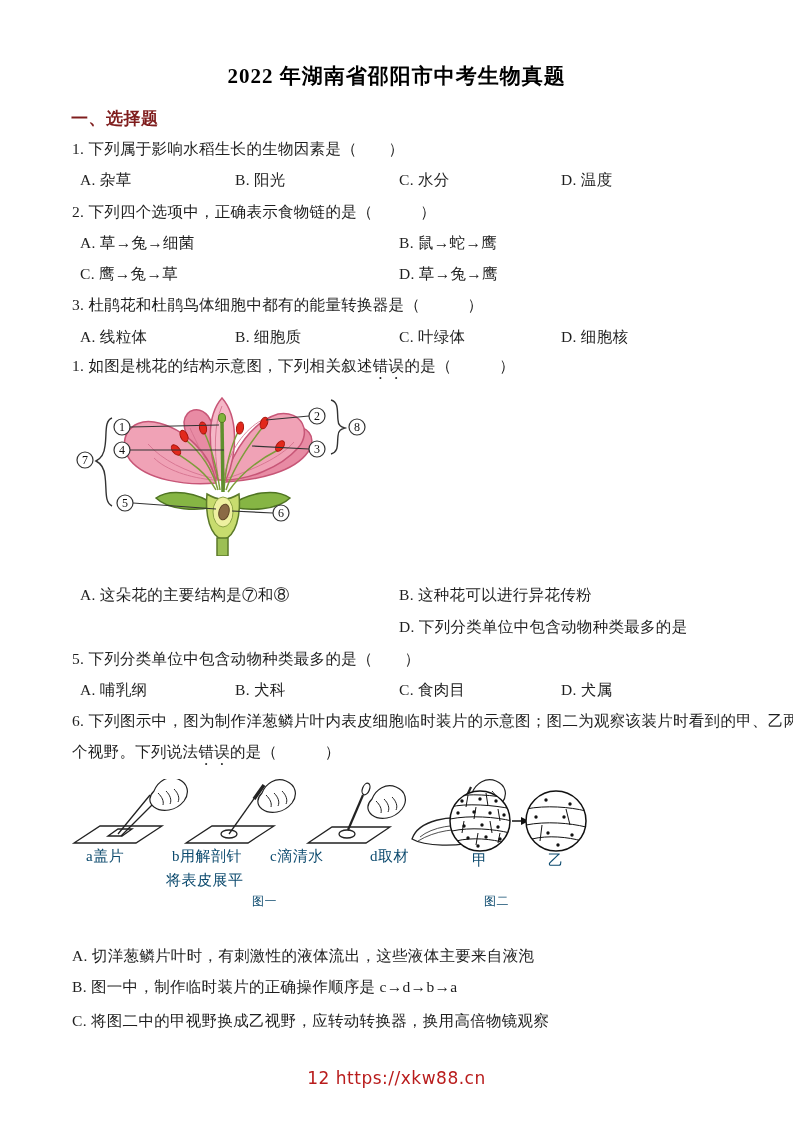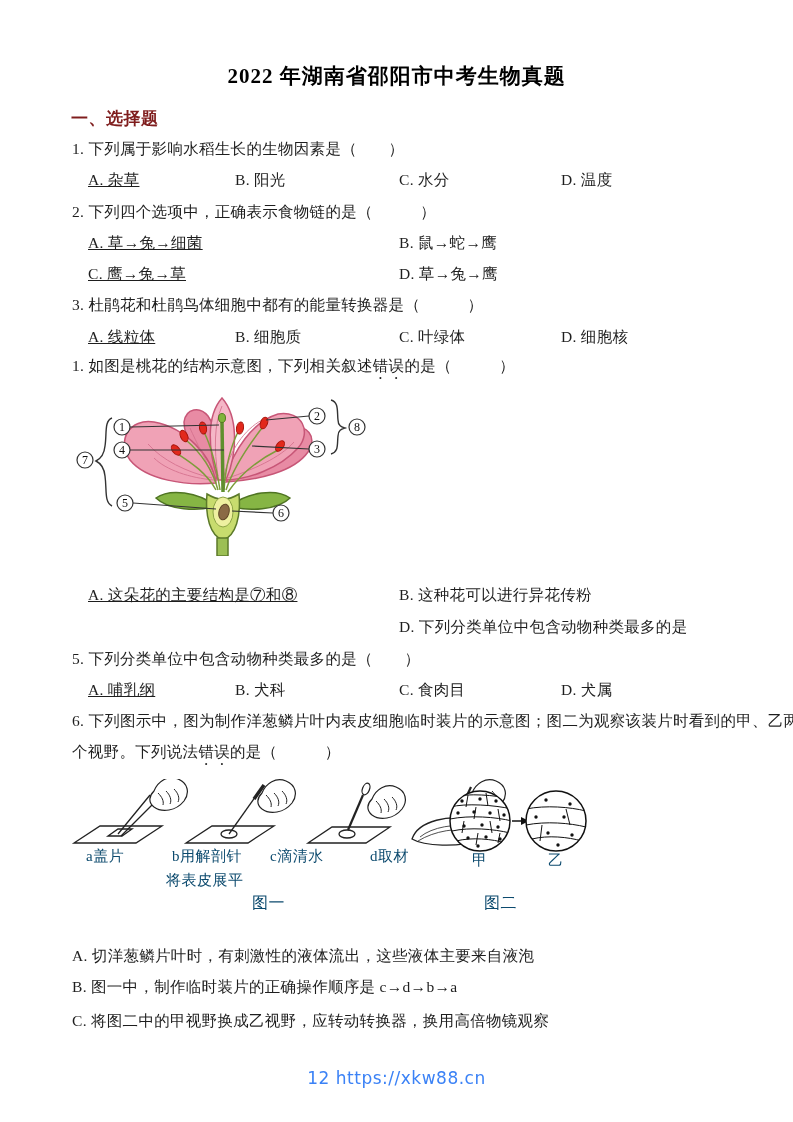--- a/index.html
+++ b/index.html
@@ -5,32 +5,32 @@
   html,body{margin:0;padding:0;background:#ffffff;}
   .page{position:relative;width:793px;height:1122px;background:#ffffff;overflow:hidden;
         font-family:"Liberation Serif","DejaVu Serif",serif;color:#1e1e1e;}
   .abs{position:absolute;}
   .title{top:62px;left:0;width:100%;text-align:center;font-size:21px;font-weight:bold;color:#000;letter-spacing:1px;}
   .section{top:107px;left:71px;font-size:17px;font-weight:bold;color:#7f1d1d;letter-spacing:0.5px;}
   .stem,.row span,.optline{font-size:15.5px;letter-spacing:0.3px;white-space:nowrap;}
   .stem{left:72px;}
   .row{left:72px;width:660px;height:22px;}
   .row span{position:absolute;top:0;}
-  .c1{left:16px;text-decoration:underline;}
+  .c1{left:8px;}
   .c2{left:163px;}
   .c3{left:327px;}
   .c4{left:489px;}
   .optline{left:72px;}
   .emph{-webkit-text-emphasis:dot;-webkit-text-emphasis-position:under right;
         text-emphasis:dot;text-emphasis-position:under right;}
   .figlabel{position:absolute;font-size:15px;letter-spacing:0.5px;white-space:nowrap;color:#0c4a6e;}
-  .caption{font-size:16px;}
+  .caption{font-size:12px;}
   .footer{top:1068px;left:0;width:100%;text-align:center;
           font-family:"DejaVu Sans","Liberation Sans",sans-serif;
-          font-size:17px;color:#3b82f6;letter-spacing:0.5px;}
+          font-size:17px;color:#b91c1c;letter-spacing:0.5px;}
   svg{display:block;}
 </style>
 </head>
 <body>
 
 <div class="page">
 
   <div class="abs title">2022 年湖南省邵阳市中考生物真题</div>
   <div class="abs section">一、选择题</div>
 

